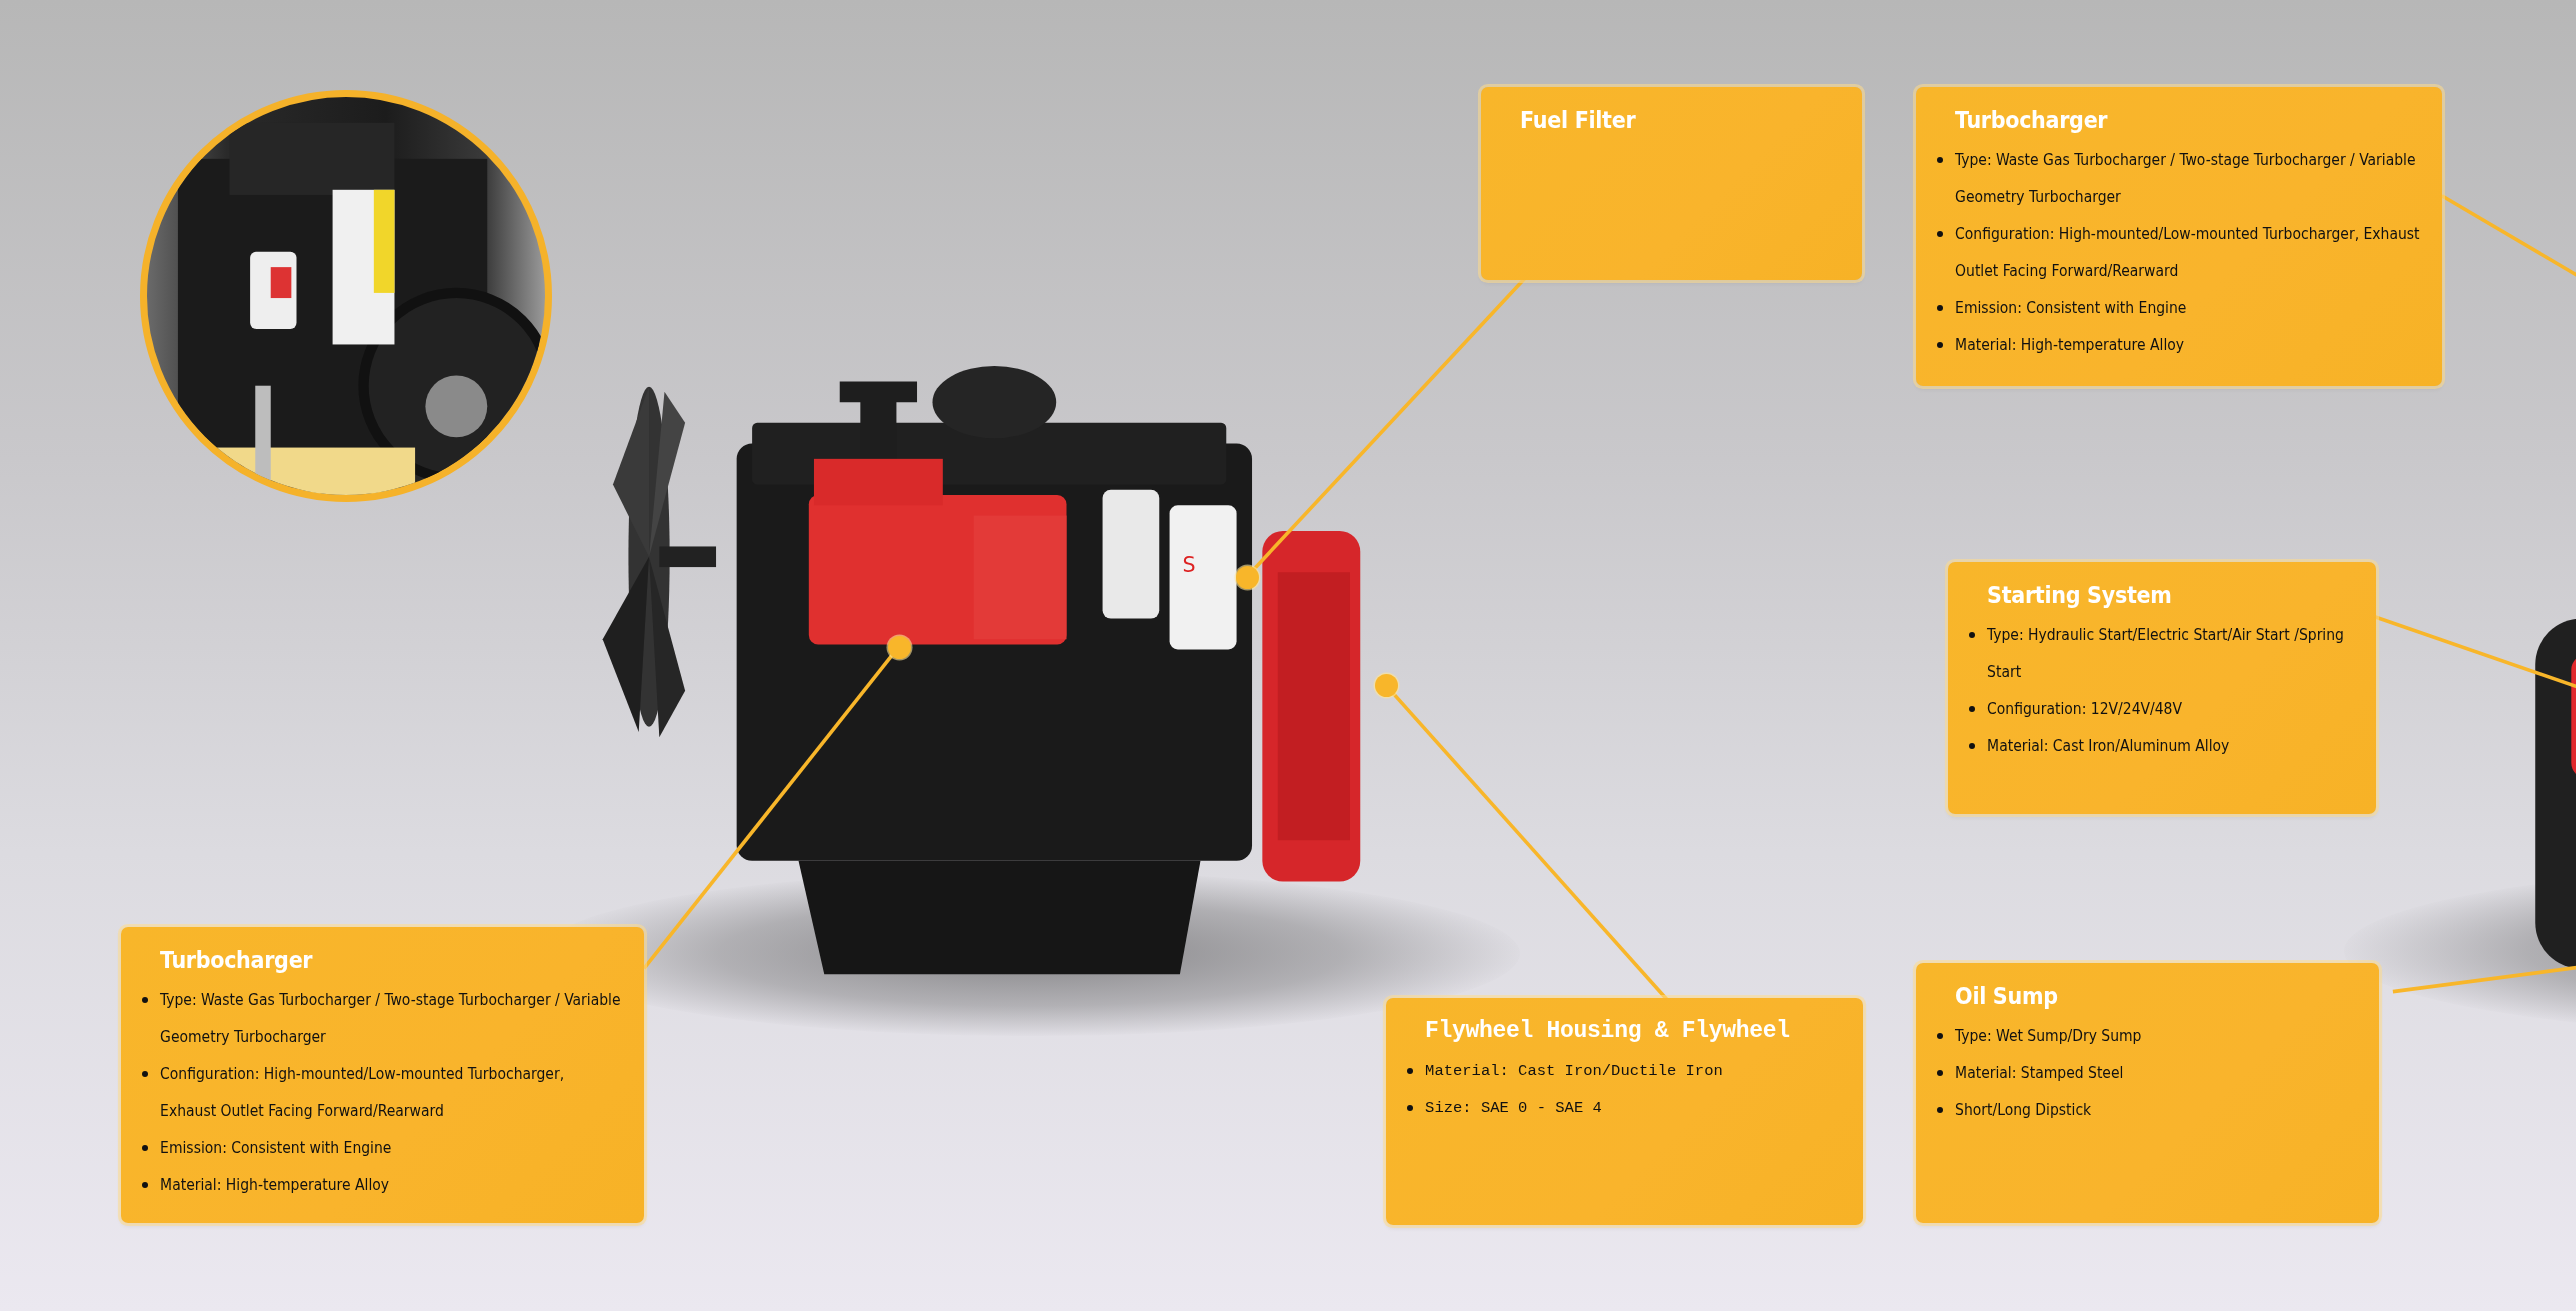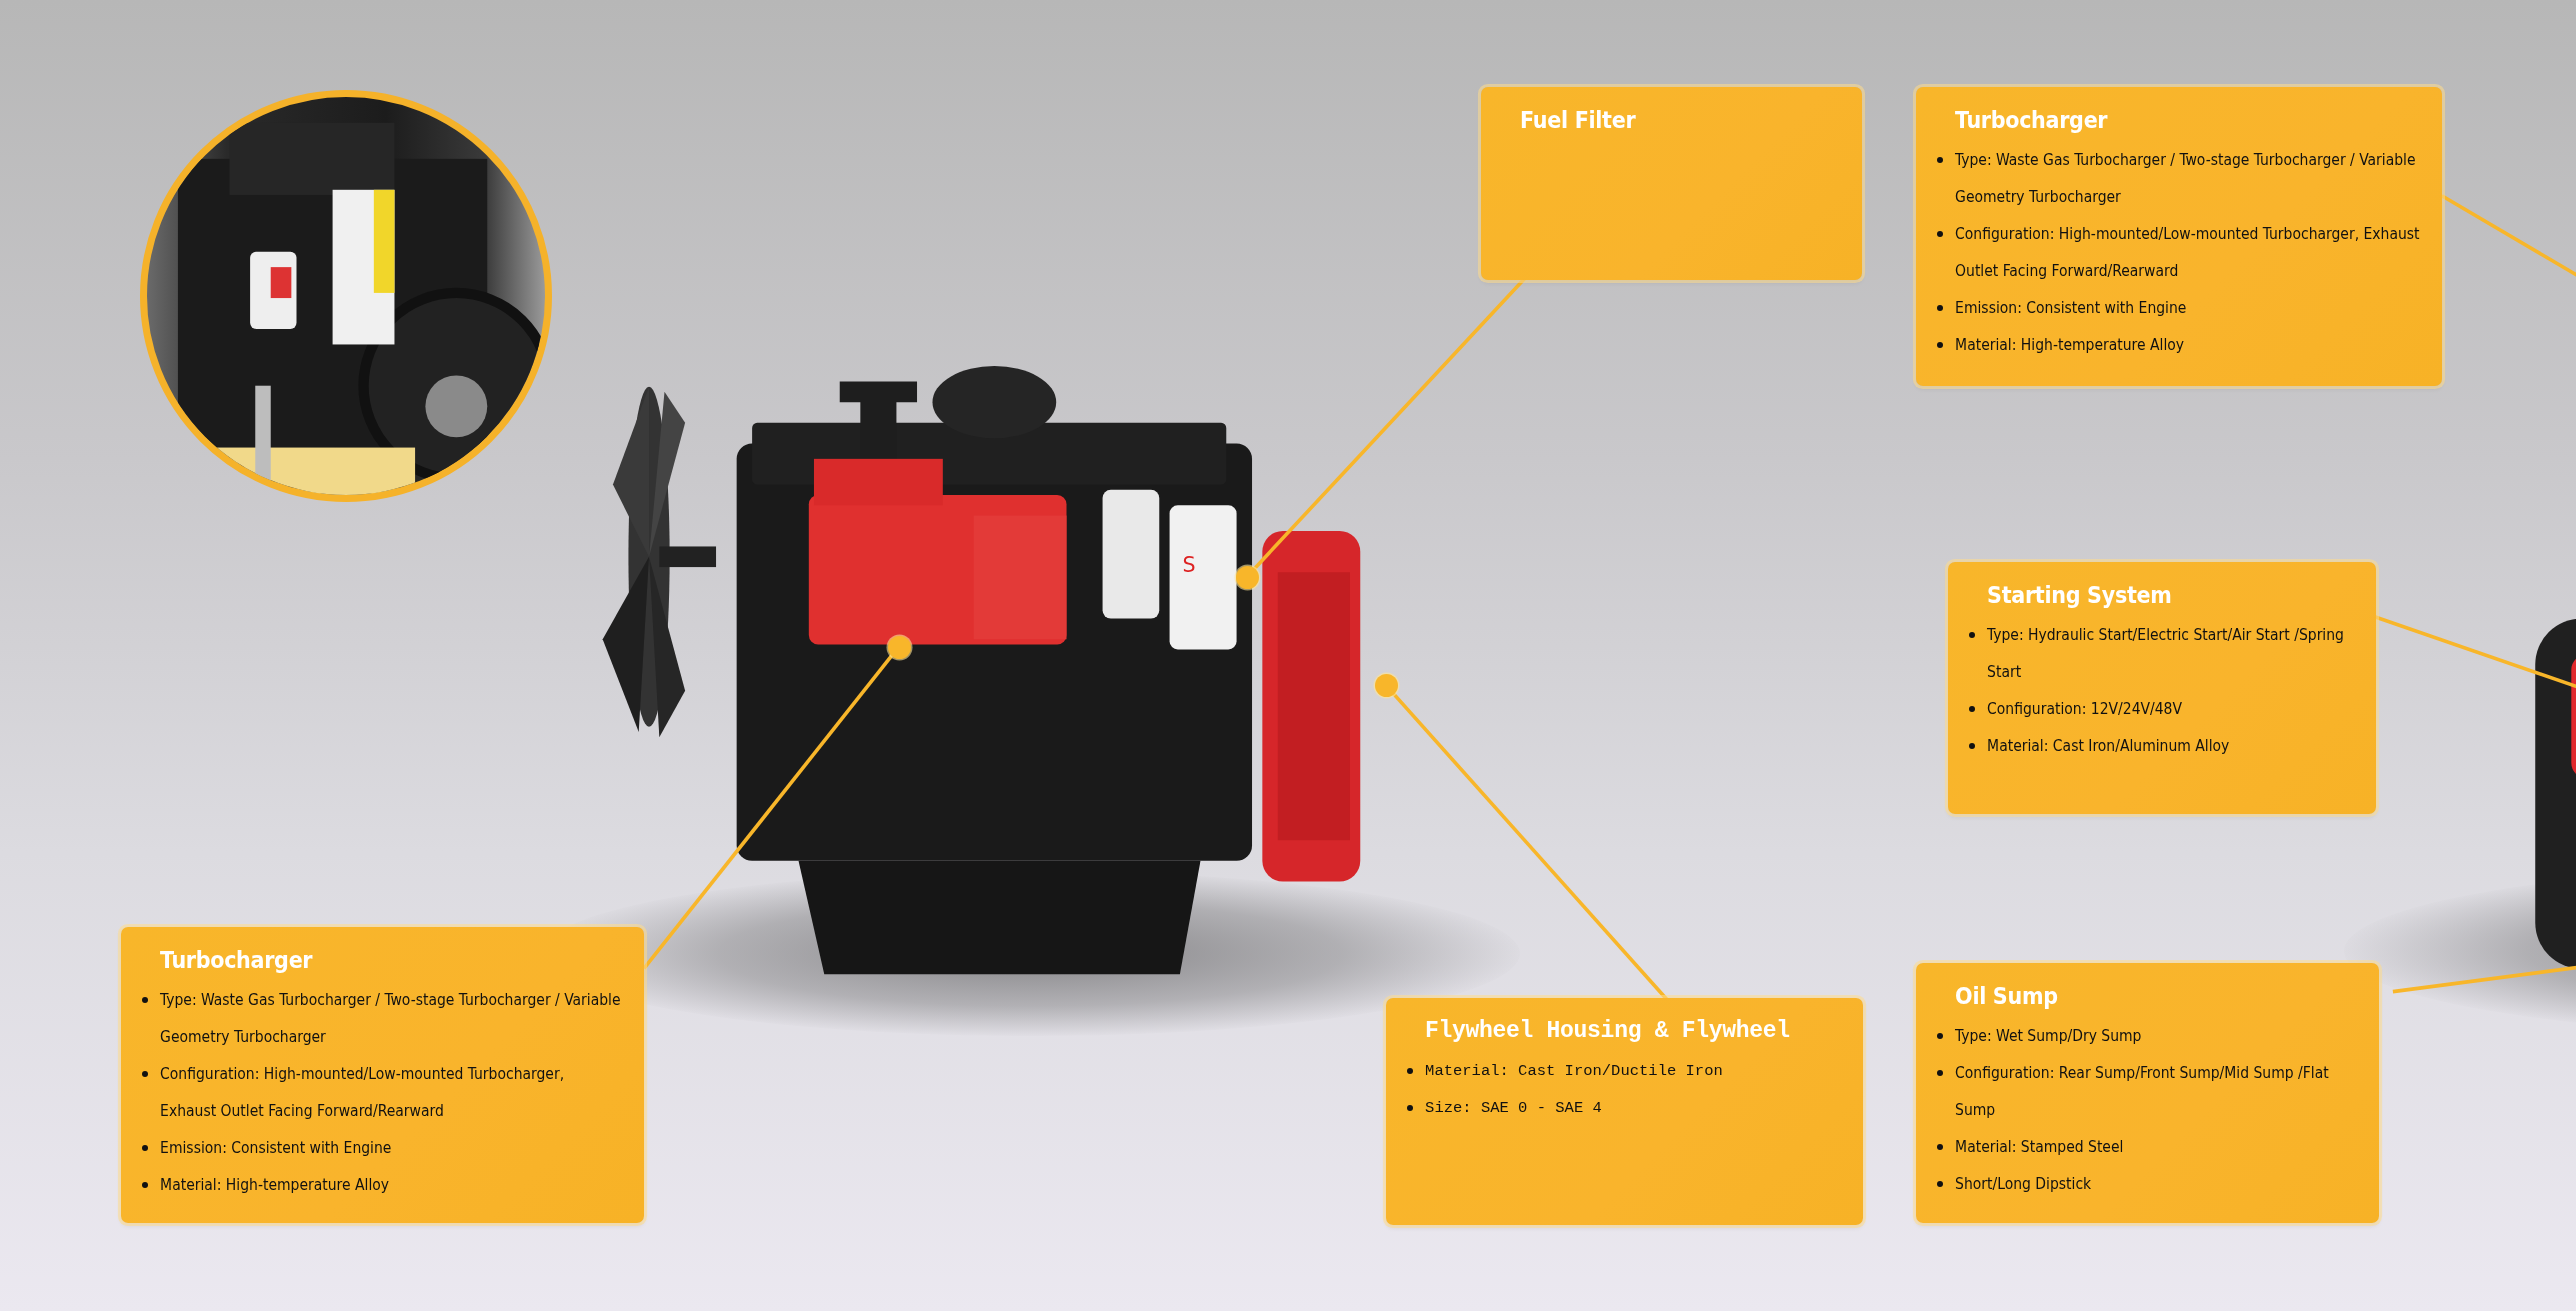--- a/index.html
+++ b/index.html
@@ -161,20 +161,19 @@
       <li>Type: Hydraulic Start/Electric Start/Air Start /Spring Start</li>
       <li>Configuration: 12V/24V/48V</li>
       <li>Material: Cast Iron/Aluminum Alloy</li>
     </ul>
   </div>
 
   <div class="callout" style="left:1916px;top:963px;width:463px;height:260px;">
     <h3>Oil Sump</h3>
     <ul>
       <li>Type: Wet Sump/Dry Sump</li>
-      <li>Configuration: Rear Sump/Front Sump/Mid Sump /Flat Sump</li>
       <li>Material: Stamped Steel</li>
       <li>Short/Long Dipstick</li>
     </ul>
   </div>
 
 </div>
 
 
 </body></html>

